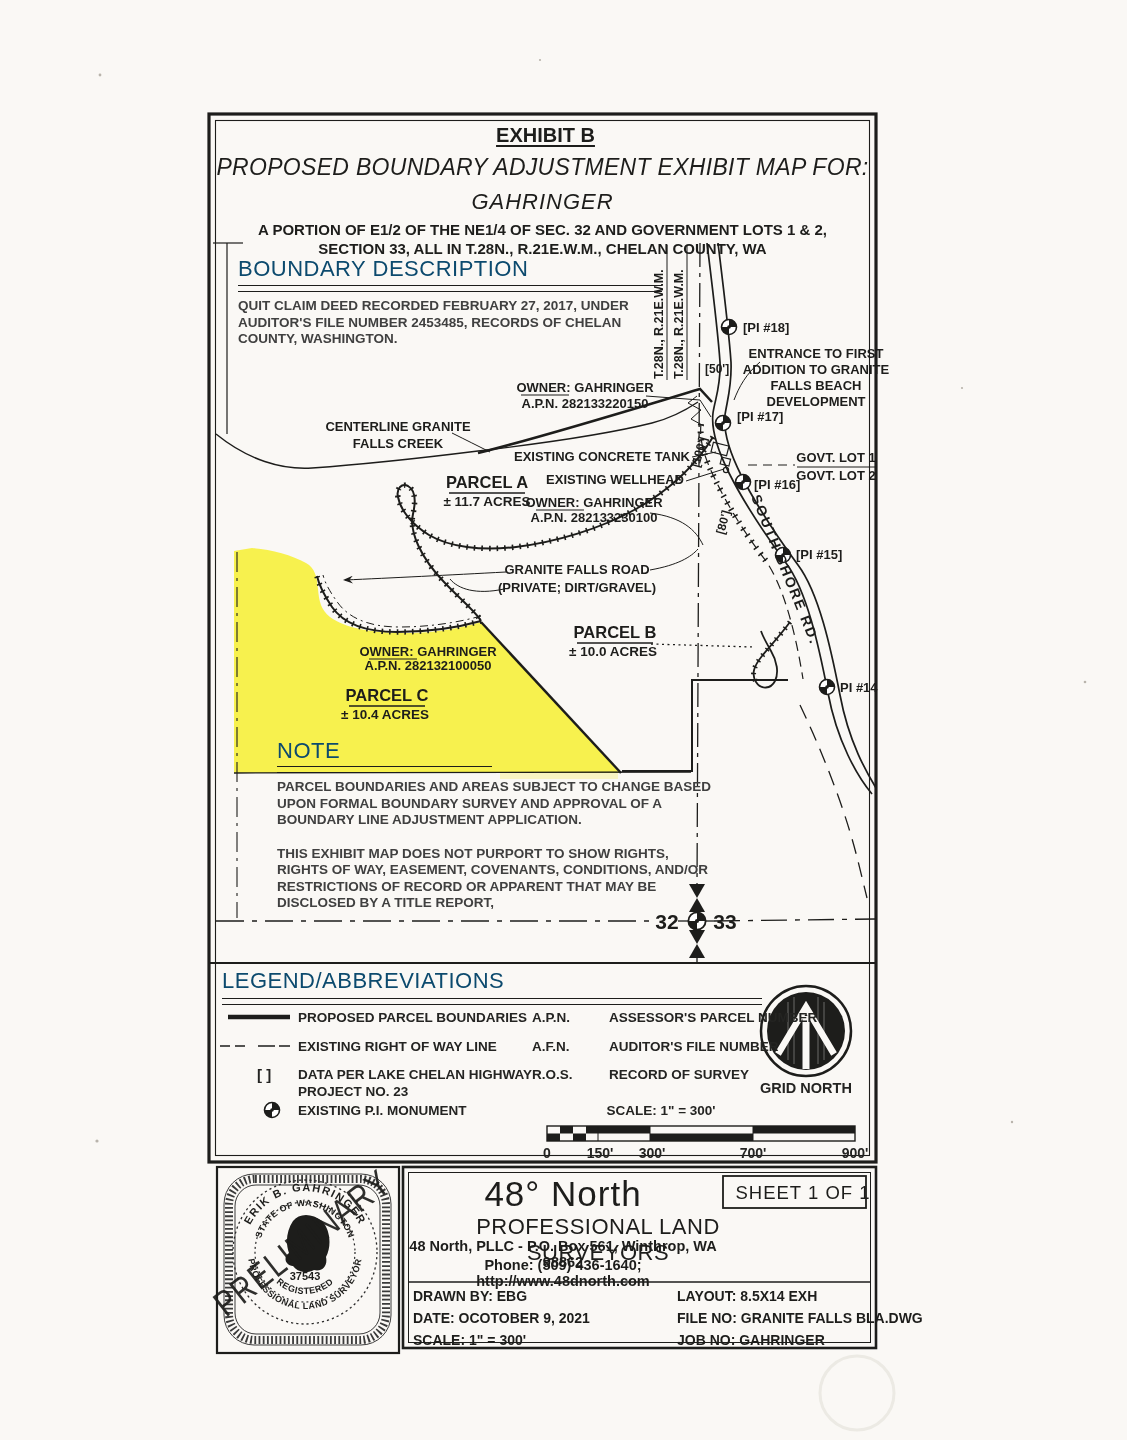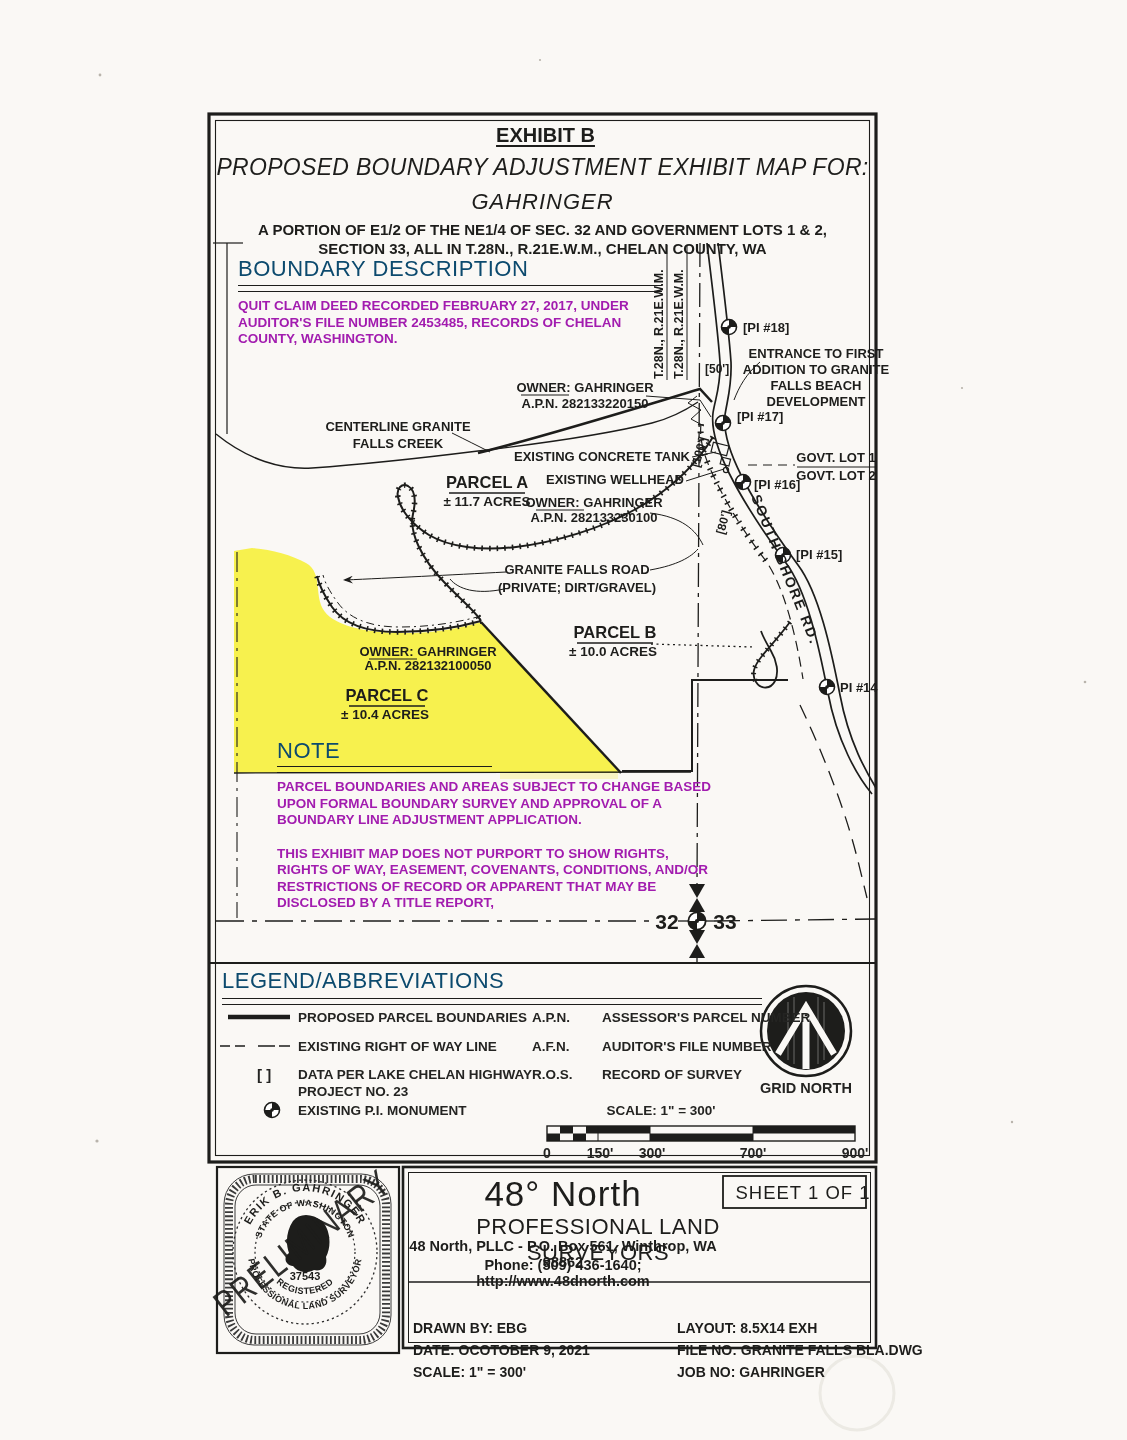--- a/index.html
+++ b/index.html
@@ -3,33 +3,33 @@
 <meta charset="utf-8">
 <style>
   html,body{margin:0;padding:0;background:#e9e7e2;}
   .page{position:relative;width:1127px;height:1440px;background:#faf8f5;overflow:hidden;
         font-family:"Liberation Sans",sans-serif;color:#222;}
   .abs{position:absolute;}
   .ctr{text-align:center;}
   .ink{color:#1d1d1b;}
   .rule2{height:5px;border-top:1.7px solid #1d1d1b;border-bottom:1.7px solid #1d1d1b;}
   .hdg{font-size:22px;font-weight:400;letter-spacing:.5px;color:#0c4a6e;white-space:nowrap;}
-  .body13{font-size:13.5px;font-weight:700;line-height:16.5px;color:#a21caf;white-space:nowrap;}
+  .body13{font-size:13.5px;font-weight:700;line-height:16.5px;color:#404040;white-space:nowrap;}
   .exhibit{font-size:20px;font-weight:700;text-decoration:underline;text-underline-offset:3px;padding-left:6px;}
   .titleit{font-size:23px;font-style:italic;font-weight:400;letter-spacing:.3px;}
   .clientit{font-size:22px;font-style:italic;font-weight:400;letter-spacing:1px;}
   .legal{font-size:15px;font-weight:700;}
   .legtxt{font-size:13.5px;font-weight:700;color:#242422;white-space:nowrap;}
-  .abbr-row{display:flex;gap:20px;}
+  .abbr-row{display:flex;gap:27px;}
   .abbr-row .a{width:50px;}
   svg text{font-family:"Liberation Sans",sans-serif;fill:#1d1d1b;}
   .tb-company{font-size:35px;font-weight:400;letter-spacing:1px;}
   .tb-tag{font-size:22px;font-weight:400;letter-spacing:.5px;padding-left:35px;}
   .tb-sm{font-size:14.5px;font-weight:700;}
-  .tb-row{font-size:14px;font-weight:700;white-space:nowrap;margin-top:32px;}
+  .tb-row{font-size:14px;font-weight:700;white-space:nowrap;}
   .sheet{font-size:18.5px;font-weight:400;letter-spacing:1px;}
 </style>
 </head>
 <body>
 
 <div class="page">
 
   <svg class="abs" style="left:0;top:0" width="1127" height="1440" viewBox="0 0 1127 1440">
     <defs>
       <g id="pimon">

